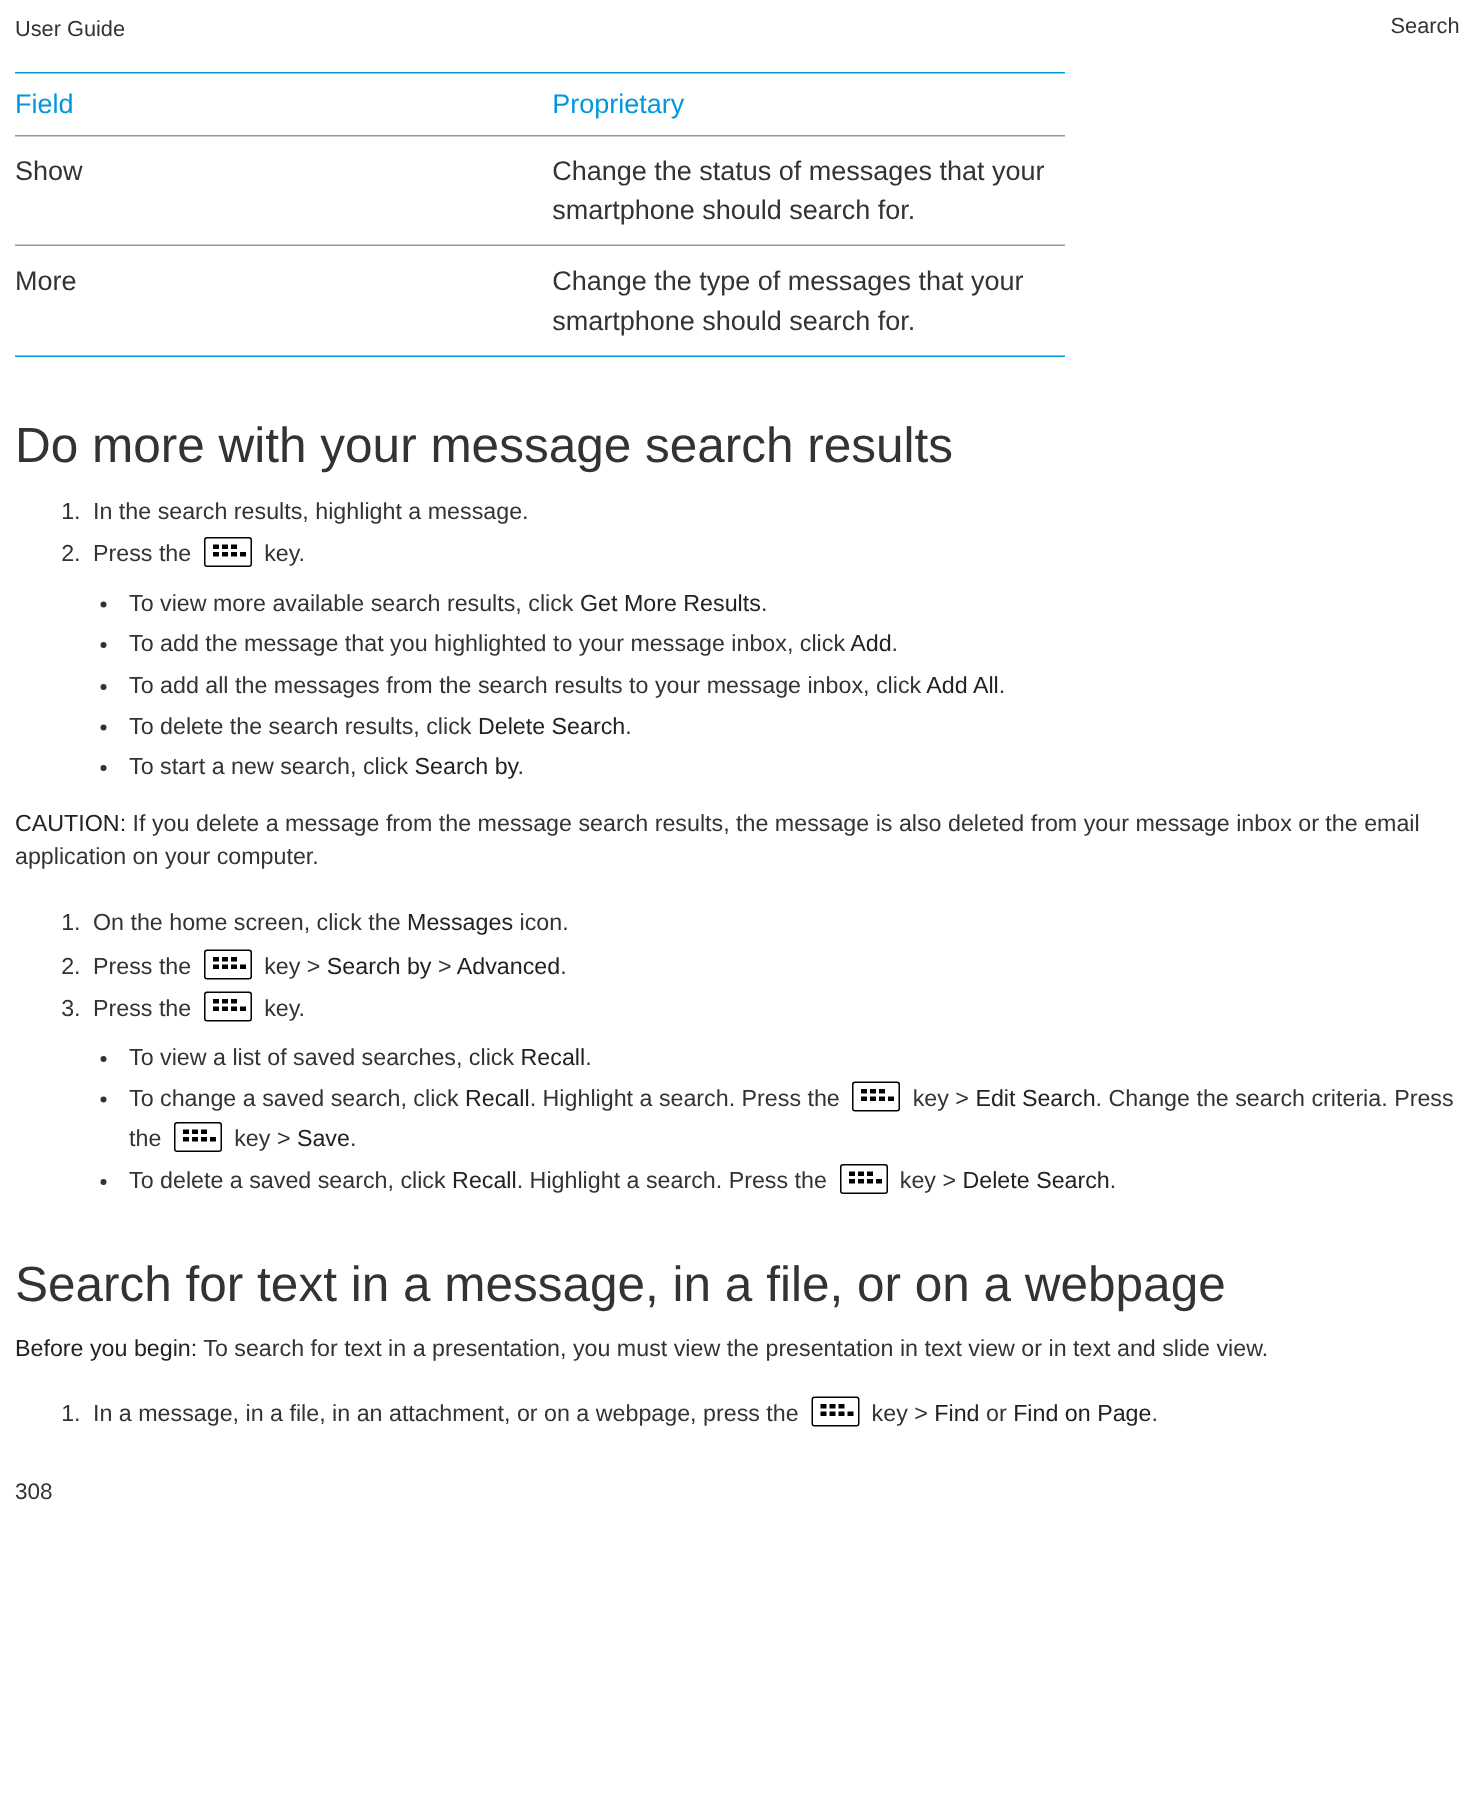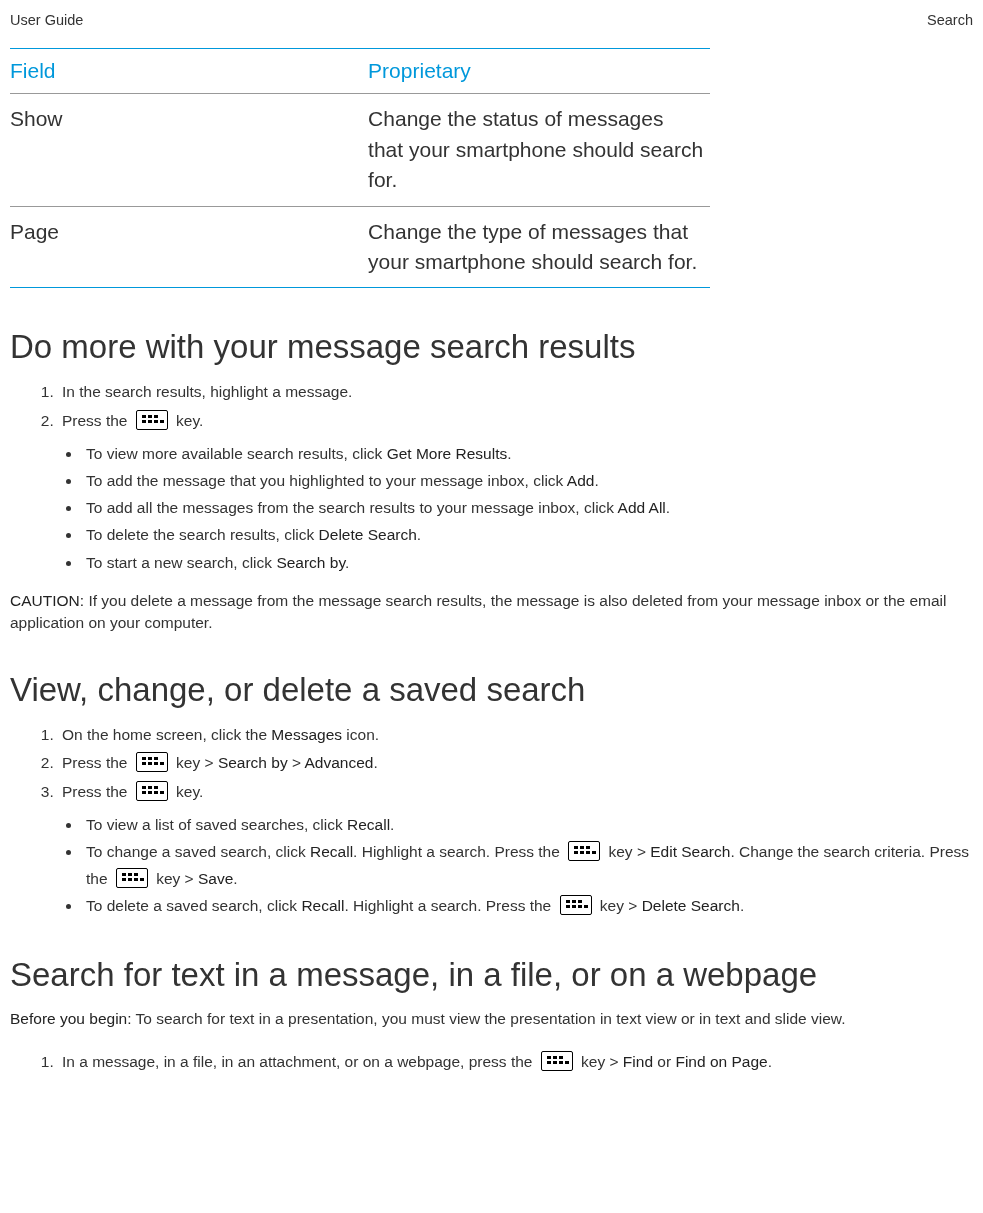--- a/index.html
+++ b/index.html
@@ -11,29 +11,28 @@
   }
   .page {
     padding: 0 10px;
     box-sizing: border-box;
   }
   .header {
     display: flex;
     justify-content: space-between;
     font-size: 14.5px;
     padding: 10px 0 8px 0;
-    align-items: center;
   }
   .header-left { line-height: 1.4; }
   .header-right { text-align: right; }
   table.fields {
     width: 700px;
     border-collapse: collapse;
     margin: 10px 0 40px 0;
-    font-size: 21px;
+    font-size: 18px;
   }
   table.fields th {
     text-align: left;
     color: #0098db;
     font-weight: 400;
     padding: 10px 6px 10px 0;
     border-top: 1px solid #0098db;
     border-bottom: 1px solid #999;
   }
   table.fields td {
@@ -108,21 +107,21 @@
     <tbody>
         <tr>
       <th>Field</th>
       <th>Proprietary</th>
     </tr>
     <tr>
       <td>Show</td>
       <td style="width:310px">Change the status of messages that your smartphone should search for.</td>
     </tr>
     <tr>
-      <td>Page</td>
+      <td>More</td>
       <td style="width:310px">Change the type of messages that your smartphone should search for.</td>
     </tr>
   </tbody>
     </table>
 
   <h2 class="section">Do more with your message search results</h2>
   <ol class="steps">
     <li>In the search results, highlight a message.</li>
     <li>
       <span>Press the </span><span class="bb-icon"></span><span> key.</span>
@@ -132,33 +131,33 @@
     <li><span>To view more available search results, click </span><b>Get More Results</b><span>.</span></li>
     <li><span>To add the message that you highlighted to your message inbox, click </span><b>Add</b><span>.</span></li>
     <li><span>To add all the messages from the search results to your message inbox, click </span><b>Add All</b><span>.</span></li>
     <li><span>To delete the search results, click </span><b>Delete Search</b><span>.</span></li>
     <li><span>To start a new search, click </span><b>Search by</b><span>.</span></li>
   </ul>
   <p class="body">
     <b>CAUTION: </b><span>If you delete a message from the message search results, the message is also deleted from your message inbox or the email application on your computer.</span>
   </p>
 
-  <h2 class="section">View, change, or delete a saved search</h2>
   <ol class="steps">
     <li><span>On the home screen, click the </span><b>Messages</b><span> icon.</span></li>
     <li><span> Press the </span><span class="bb-icon"></span><span> key &gt; </span><b>Search by</b><span> &gt; </span><b>Advanced</b><span>.</span></li>
     <li><span>Press the </span><span class="bb-icon"></span><span> key.</span></li>
   </ol>
   <ul class="bullets">
     <li><span>To view a list of saved searches, click </span><b>Recall</b><span>.</span></li>
     <li><span> To change a saved search, click </span><b>Recall</b><span>. Highlight a search. Press the </span><span class="bb-icon"></span><span> key &gt; </span><b>Edit Search</b><span>. Change the search criteria. Press the </span><span class="bb-icon"></span><span> key &gt; </span><b>Save</b><span>.</span></li>
     <li><span> To delete a saved search, click </span><b>Recall</b><span>. Highlight a search. Press the </span><span class="bb-icon"></span><span> key &gt; </span><b>Delete Search</b><span>.</span></li>
   </ul>
 
   <h2 class="section">Search for text in a message, in a file, or on a webpage</h2>
   <p class="body">
     <b>Before you begin: </b><span>To search for text in a presentation, you must view the presentation in text view or in text and slide view.</span>
   </p>
   <ol class="steps">
     <li><span>In a message, in a file, in an attachment, or on a webpage, press the </span><span class="bb-icon"></span><span> key &gt; </span><b>Find</b><span> or </span><b>Find on Page</b><span>.</span></li>
   </ol>
 
+  <div class="footer">308</div>
 </div>
 
 </body></html>

